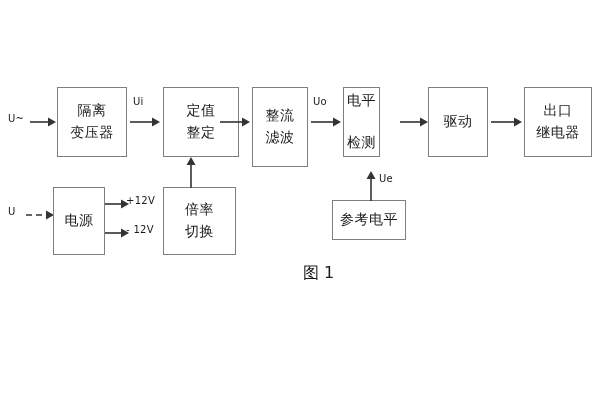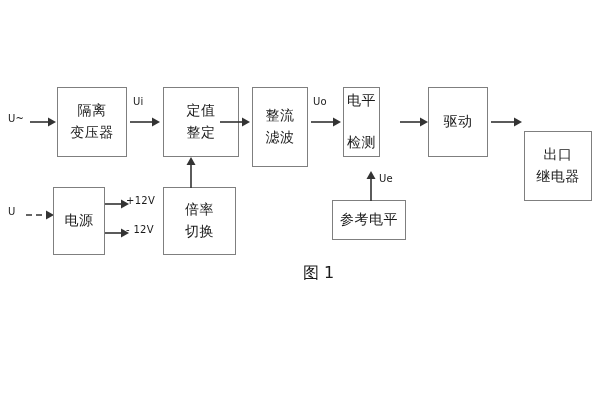--- a/index.html
+++ b/index.html
@@ -119,21 +119,21 @@
     <span class="line">驱动</span>
   </div>
 
   <div class="arrow-h" style="left:491px; top:114px;">
     <svg width="31" height="16" viewBox="0 0 31 16">
       <line x1="0" y1="8" x2="23" y2="8" stroke="#333333" stroke-width="1.6"></line>
       <polygon points="23,3.5 31,8 23,12.5" fill="#333333"></polygon>
     </svg>
   </div>
 
-  <div class="box" style="left:524px; top:87px; width:68px; height:70px;margin-top:44px;">
+  <div class="box" style="left:524px; top:87px; width:68px; height:70px;">
     <span class="line">出口</span>
     <span class="line">继电器</span>
   </div>
 
   <div class="lbl" style="left:8px; top:206px;">U</div>
 
   <div class="dash-h" style="left:26px; top:207px;">
     <svg width="28" height="16" viewBox="0 0 28 16">
       <line x1="0" y1="8" x2="20" y2="8" stroke="#333333" stroke-width="1.6" stroke-dasharray="6,4"></line>
       <polygon points="20,3.5 28,8 20,12.5" fill="#333333"></polygon>

